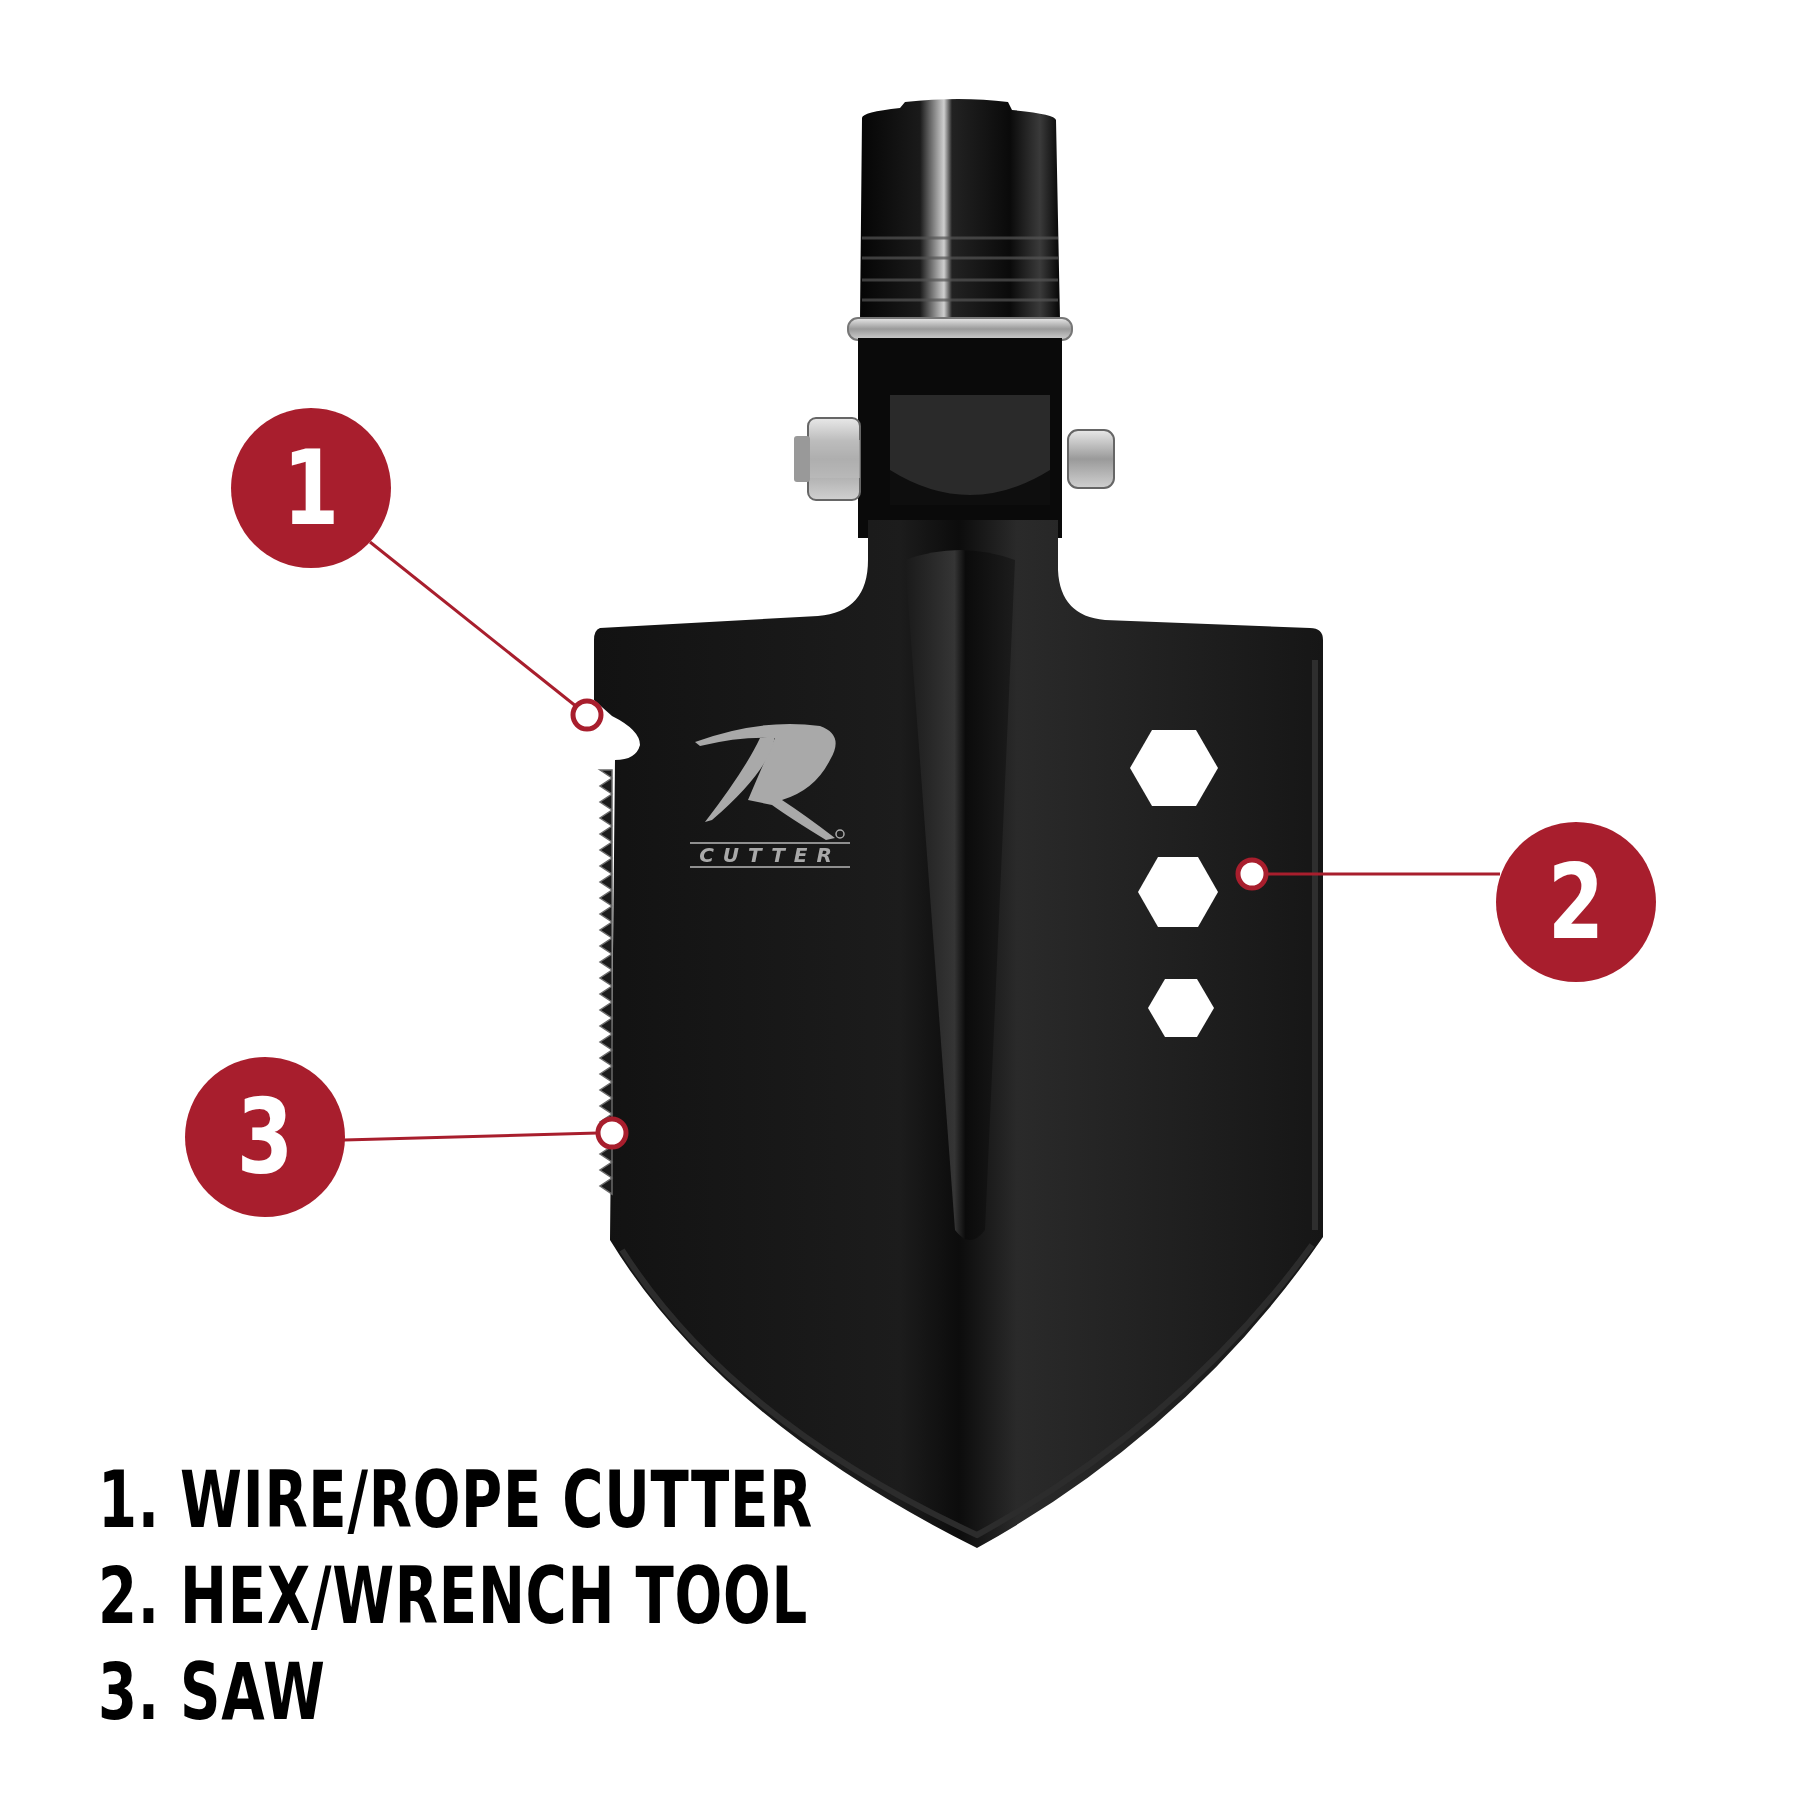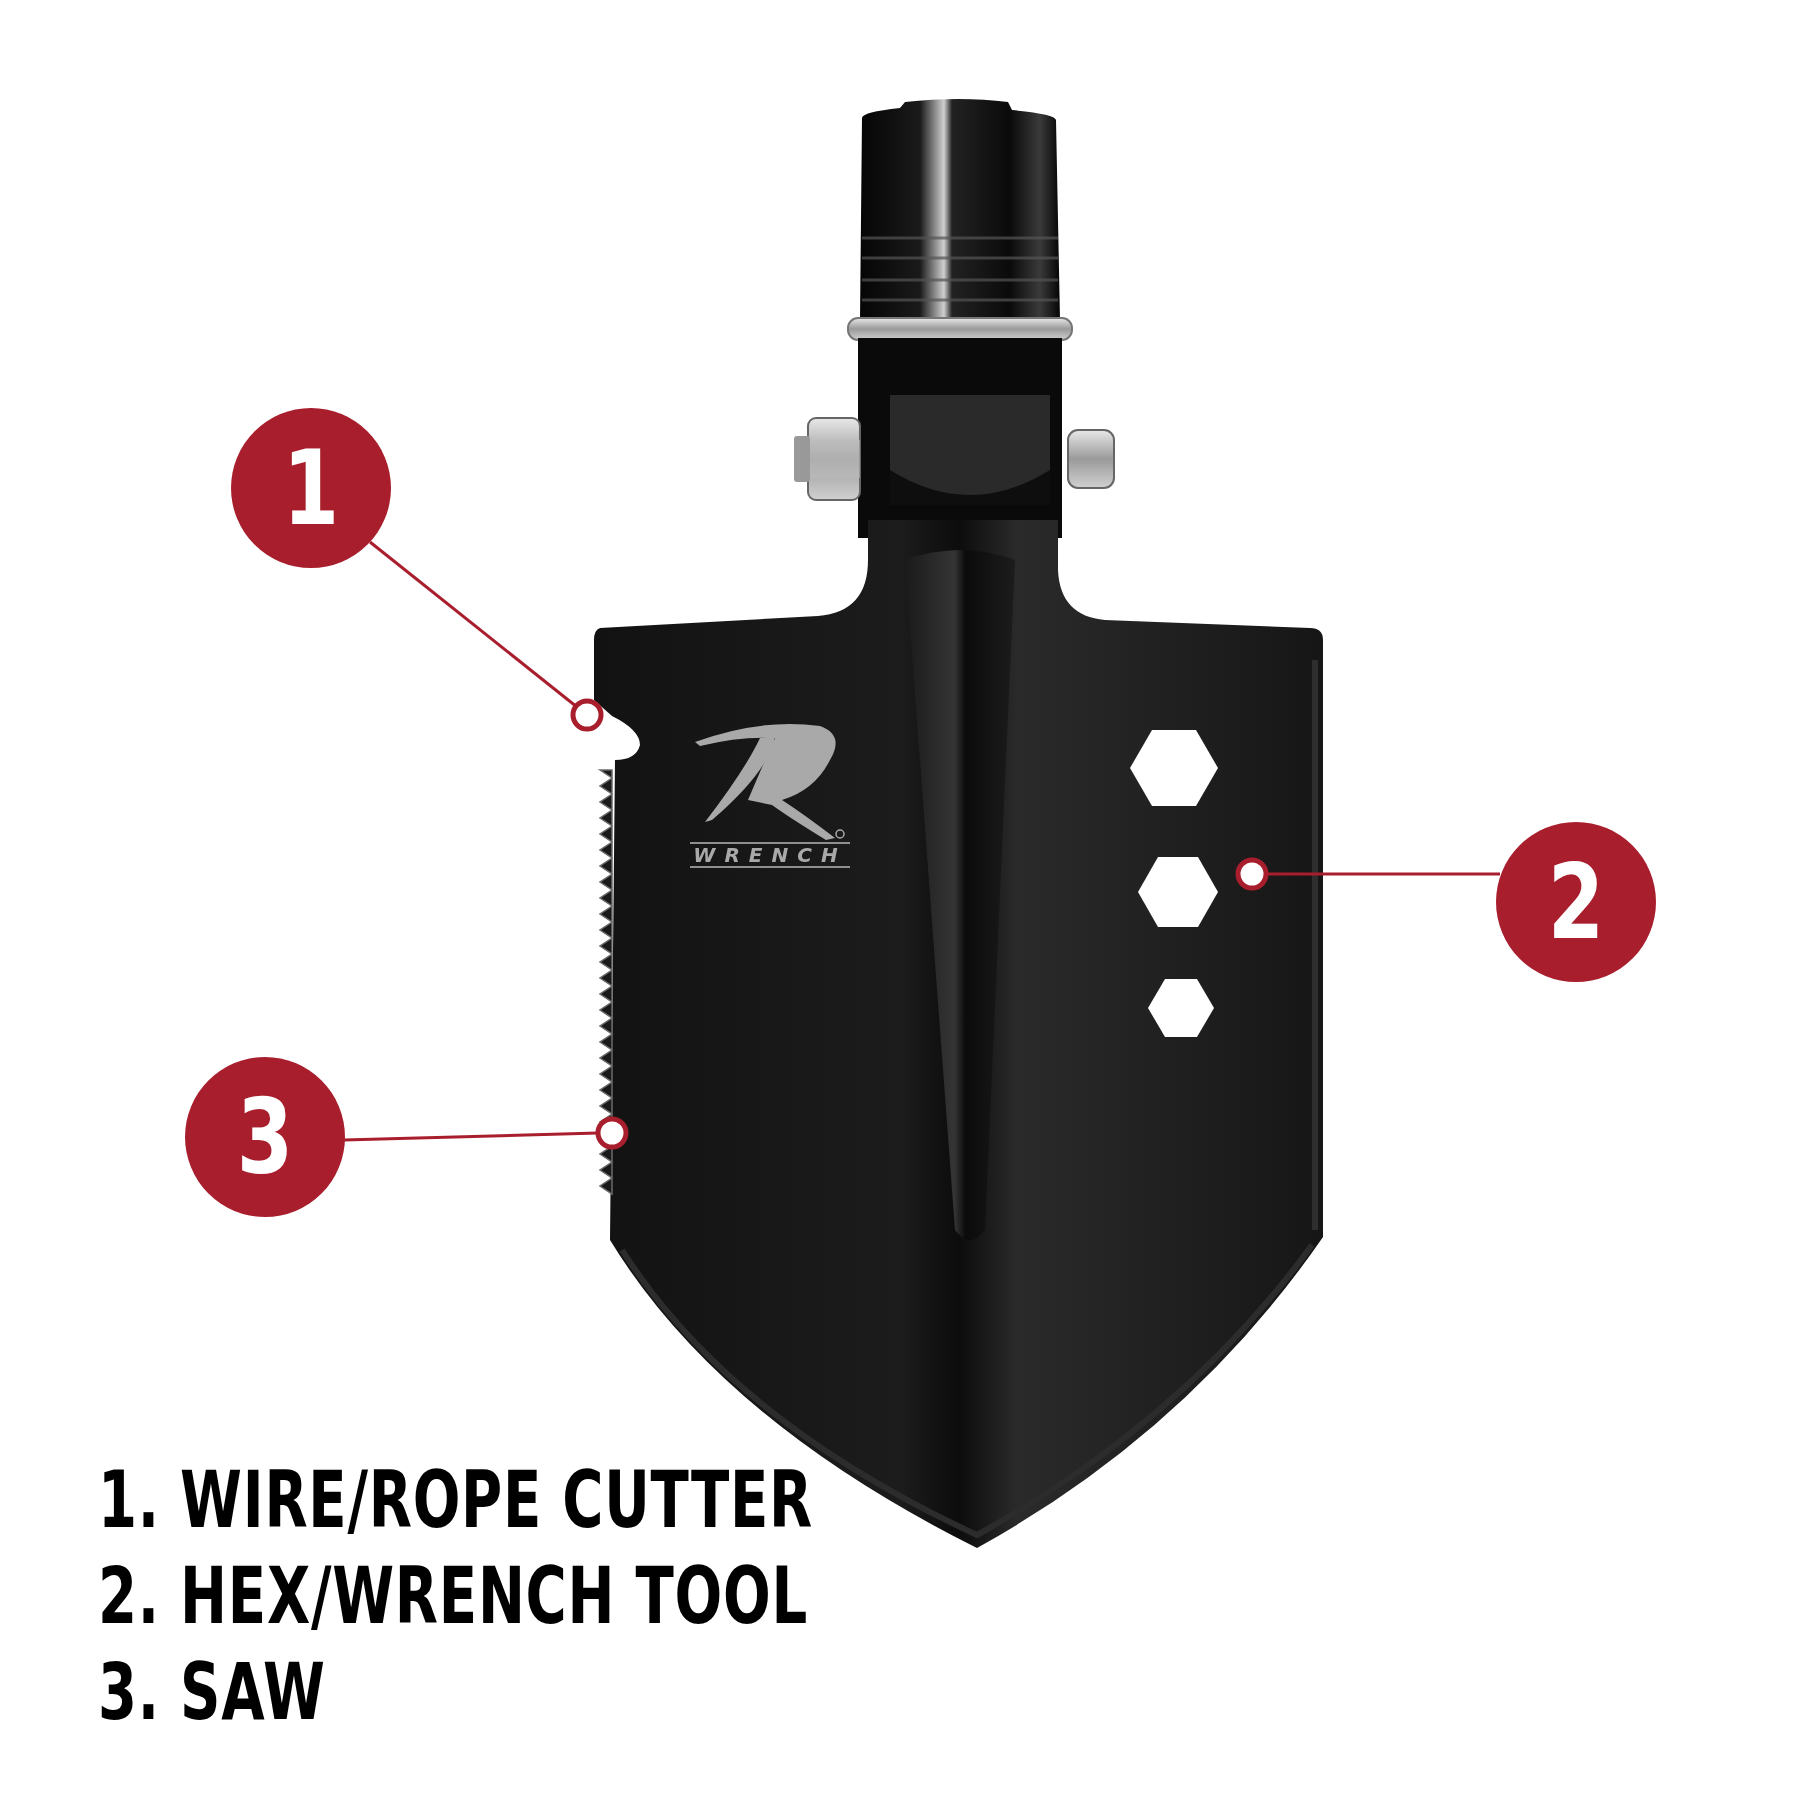--- a/index.html
+++ b/index.html
@@ -143,19 +143,19 @@
 <div class="callout-num" style="left:231px; top:408px;">
   <span>1</span>
 </div>
 <div class="callout-num" style="left:1496px; top:822px;">
   <span>2</span>
 </div>
 <div class="callout-num" style="left:185px; top:1057px;">
   <span>3</span>
 </div>
 
-<div class="logo-text">WRENCH</div>
+<div class="logo-text">CUTTER</div>
 
 <div class="legend">
   <span class="legend-item">1. WIRE/ROPE CUTTER</span>
   <span class="legend-item">2. HEX/WRENCH TOOL</span>
   <span class="legend-item">3. SAW</span>
 </div>
 
 </body></html>

